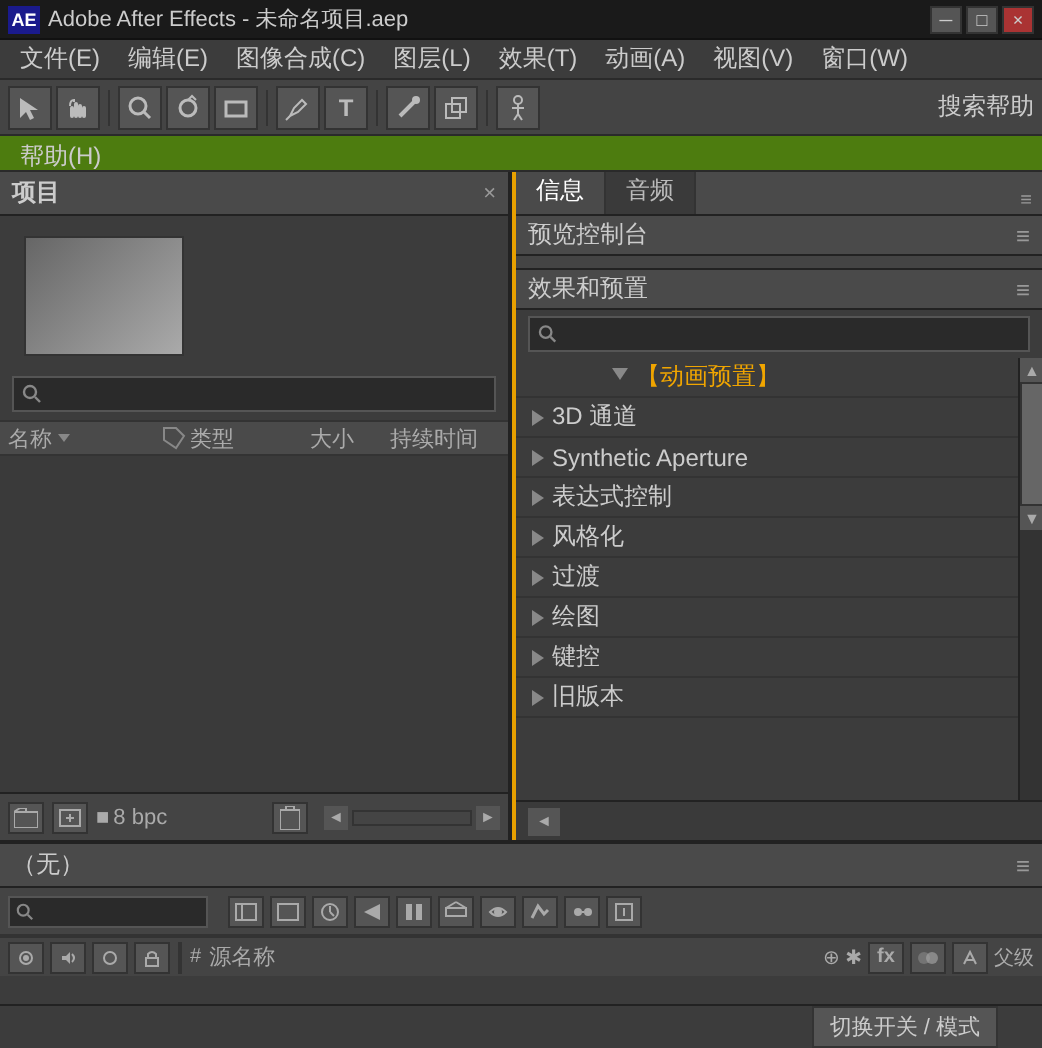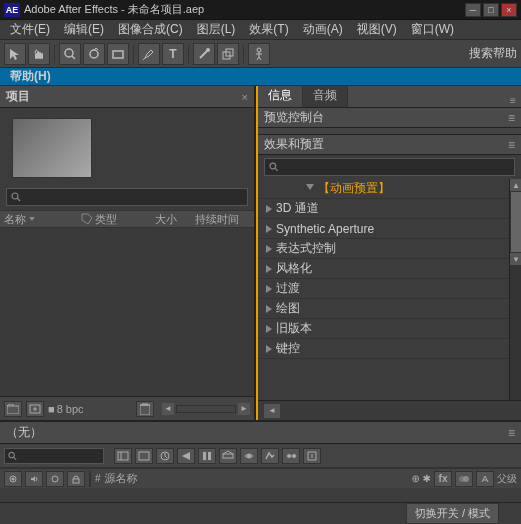--- a/index.html
+++ b/index.html
@@ -121,26 +121,25 @@
 
     
     .app-body {
       display: flex;
       flex-direction: column;
       height: 524px;
     }
 
     .help-menu-bar {
       height: 18px;
-      background: #0369a1;
-      display: flex;
-      align-items: center;
+      background: #4d7c0f;
+      display: flex;
+      align-items: flex-start;
       padding: 0 4px;
       border-bottom: 1px solid #2a2a2a;
-      font-weight: bold;
     }
 
     .content-area {
       display: flex;
       flex: 1;
       overflow: hidden;
     }
 
     
     .left-panel {
@@ -736,25 +735,25 @@
             <div class="effects-item">
               <div class="triangle"></div>
               <span>过渡</span>
             </div>
             <div class="effects-item">
               <div class="triangle"></div>
               <span>绘图</span>
             </div>
             <div class="effects-item">
               <div class="triangle"></div>
-              <span>旧版本</span>
+              <span>键控</span>
             </div>
             <div class="effects-item">
               <div class="triangle"></div>
-              <span>键控</span>
+              <span>旧版本</span>
             </div>
           </div>
 
           <div class="right-scrollbar">
             <div class="scroll-arrow">▲</div>
             <div class="scrollbar-thumb"></div>
             <div class="scroll-arrow">▼</div>
           </div>
         </div>
       </div>

